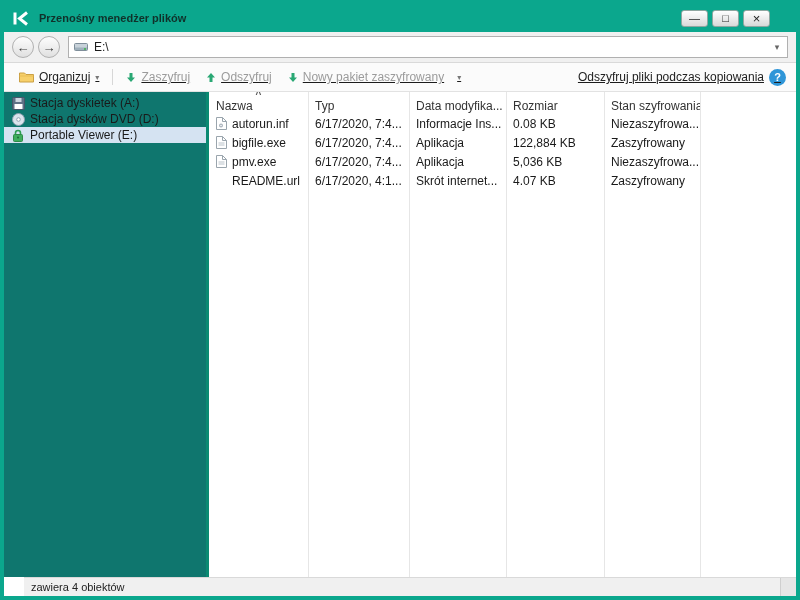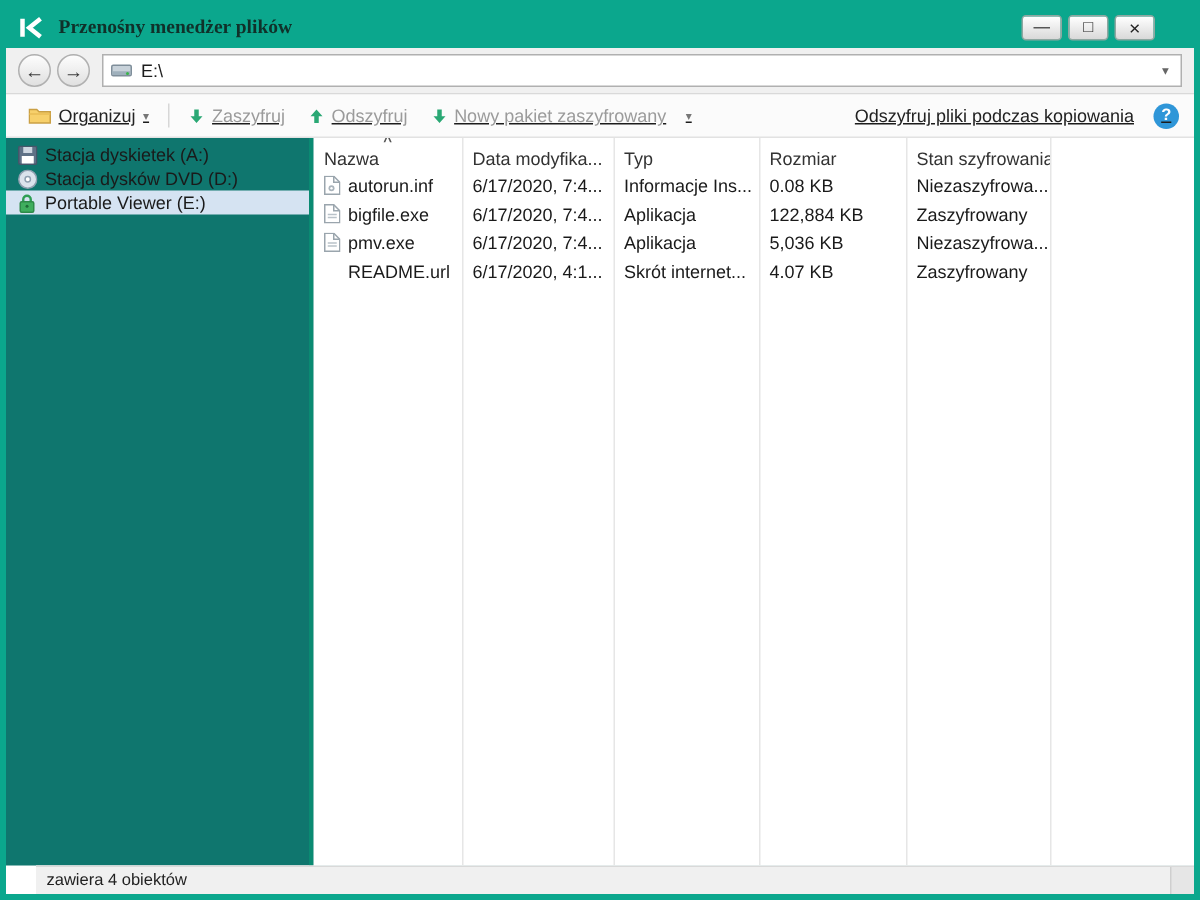--- a/index.html
+++ b/index.html
@@ -22,21 +22,21 @@
   }
 
   
   .titlebar {
     flex: 0 0 28px;
     background: #0ba78d;
     display: flex; align-items: center;
     padding: 0 8px;
   }
   .logo { width: 20px; height: 16px; display: flex; align-items: center; margin-right: 7px; }
-  .titlebar .title { font-weight: bold; font-size: 13px; color: #10312a; font-family: Liberation Serif, serif; }
+  .titlebar .title { font-weight: bold; font-size: 11px; color: #10312a; }
   .win-controls { margin-left: auto; margin-right: 18px; display: flex; gap: 4px; }
   .win-btn {
     width: 27px; height: 17px;
     border: 1px solid #8fa7a1; border-radius: 3px;
     background: linear-gradient(#ffffff, #d9d9d9);
     font-size: 11px; line-height: 14px; text-align: center; color: #222;
     padding: 0;
   }
   .win-btn.close { font-size: 13px; line-height: 13px; }
 
@@ -75,21 +75,21 @@
   .tbtn {
     display: flex; align-items: center; gap: 5px;
     background: none; border: none; font-size: 12px; padding: 3px 5px;
   }
   .tbtn.enabled { color: #222; }
   .tbtn.disabled { color: #9b9b9b; }
   .tb-sep { width: 1px; height: 16px; background: #d7d7d7; margin: 0 2px; }
   .tb-caret { font-size: 8px; color: #777; }
   .tb-caret.spaced { margin-left: 8px; }
   .t-ico { display: flex; align-items: center; }
-  .tb-right { margin-left: auto; display: flex; align-items: center; gap: 8px; }
+  .tb-right { margin-left: auto; display: flex; align-items: center; }
   .help-btn {
     width: 17px; height: 17px; border-radius: 50%;
     background: #2f96d8; border: none;
     color: #fff; font-weight: bold; font-size: 11px; line-height: 17px; text-align: center;
     padding: 0;
   }
 
   
   .content { flex: 1; display: flex; min-height: 0; background: #0f766e; }
   .sidebar { flex: 0 0 202px; padding-top: 3px; overflow: hidden; }
@@ -253,24 +253,24 @@
       <div class="vsep" style="left:297px"></div>
       <div class="vsep" style="left:395px"></div>
       <div class="vsep" style="left:491px"></div>
 
       <div class="grid-row header-row">
         <div class="header-cell">
           <span class="sort-caret">^</span>
           <span>Nazwa</span>
         </div>
         <div class="header-cell">
+          <span>Typ</span>
+        </div>
+        <div class="header-cell">
           <span>Data modyfika...</span>
-        </div>
-        <div class="header-cell">
-          <span>Typ</span>
         </div>
         <div class="header-cell">
           <span>Rozmiar</span>
         </div>
         <div class="header-cell">
           <span>Stan szyfrowania</span>
         </div>
         <div class="header-cell"></div>
       </div>
 

